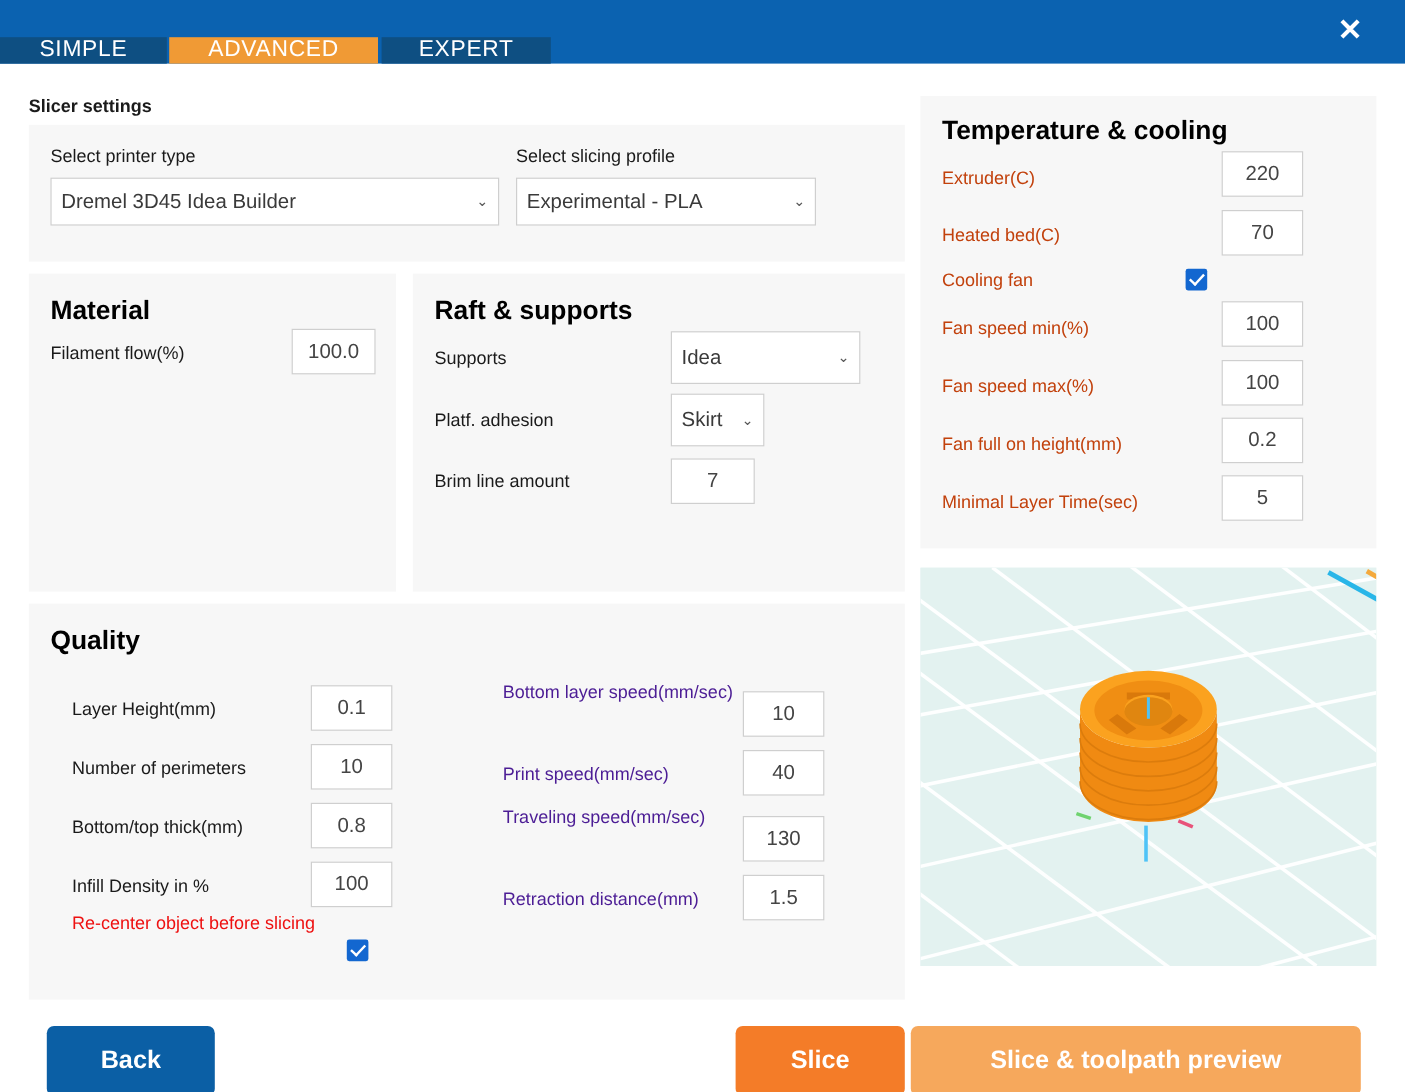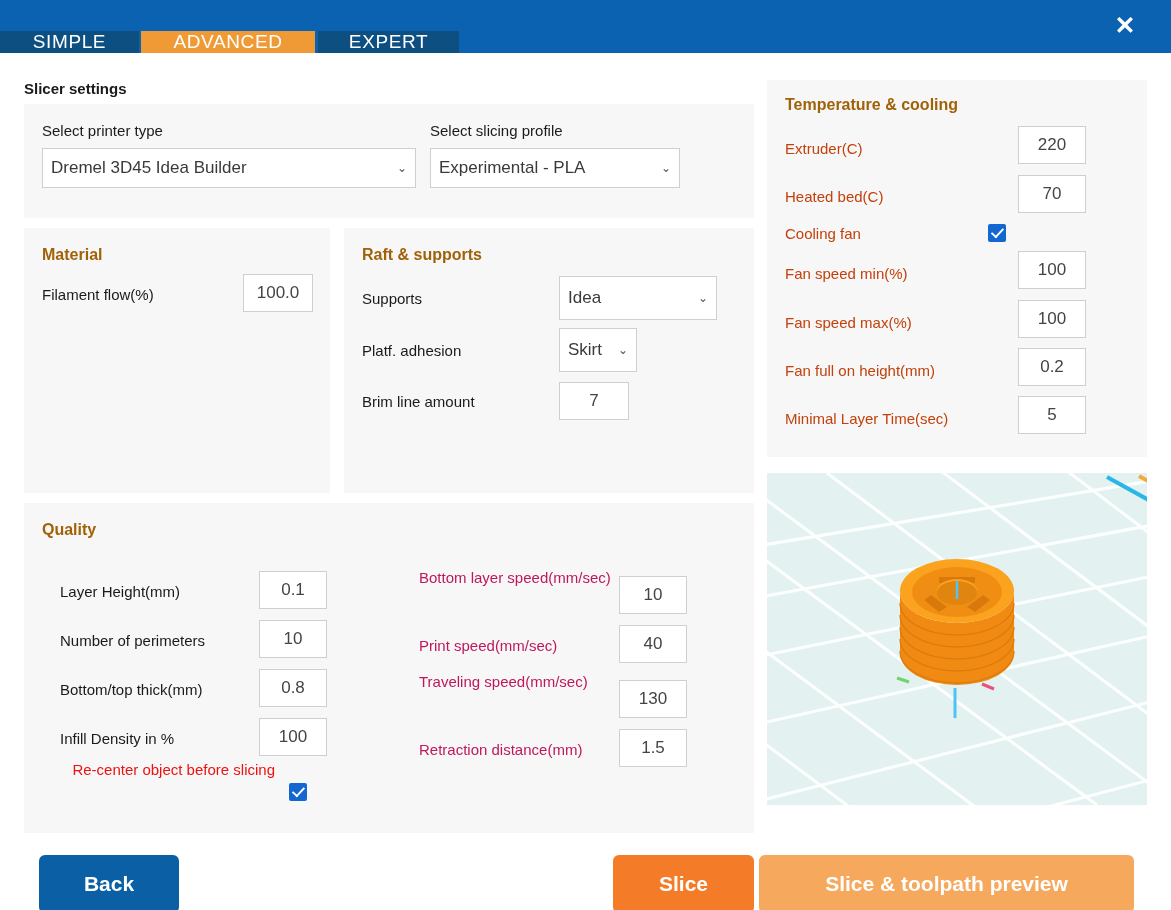--- a/index.html
+++ b/index.html
@@ -70,23 +70,23 @@
     font-size: 15px;
     color: #389CA8;
   }
 
   
   .panel {
     position: absolute;
     background: #F7F7F7;
   }
   .panel-title {
-    font-size: 16px;
+    font-size: 22px;
     font-weight: bold;
-    color: #a16207;
+    color: #000000;
   }
   .field-label {
     font-size: 15px;
     color: #1a1a1a;
   }
   .num-box {
     background: #ffffff;
     border: 1px solid #cfcfcf;
     font-size: 17px;
     color: #444444;
@@ -151,25 +151,25 @@
   #lbl-adhesion { position: absolute; left: 18px; top: 114px; }
   #sel-adhesion { position: absolute; left: 215px; top: 100px; width: 78px; height: 44px; }
   #lbl-brim { position: absolute; left: 18px; top: 165px; }
   #in-brim { position: absolute; left: 215px; top: 154px; width: 70px; height: 38px; }
 
   
   #panel-quality { left: 24px; top: 503px; width: 730px; height: 330px; }
   #panel-quality .panel-title { position: absolute; left: 18px; top: 18px; }
   .q-left-label { position: absolute; left: 36px; font-size: 15px; color: #1a1a1a; }
   .q-left-box  { position: absolute; left: 235px; width: 68px; height: 38px; }
-  .q-right-label { position: absolute; left: 395px; font-size: 15px; color: #be185d; line-height: 18px; }
+  .q-right-label { position: absolute; left: 395px; font-size: 15px; color: #4c1d95; line-height: 18px; }
   .q-right-box  { position: absolute; left: 595px; width: 68px; height: 38px; }
   #lbl-recenter {
     position: absolute; left: 36px; top: 257px;
-    font-size: 15px; color: #ee1111; line-height: 20px; width: 215px; text-align: right;
+    font-size: 15px; color: #ee1111; line-height: 20px; width: 215px;
   }
   #chk-recenter { position: absolute; left: 265px; top: 280px; }
 
   
   #panel-temp { left: 767px; top: 80px; width: 380px; height: 377px; }
   #panel-temp .panel-title { position: absolute; left: 18px; top: 16px; }
   .t-label { position: absolute; left: 18px; font-size: 15px; color: #c2410c; }
   .t-box { position: absolute; left: 219px; width: 68px; height: 38px; margin-left: 32px; }
 
   

